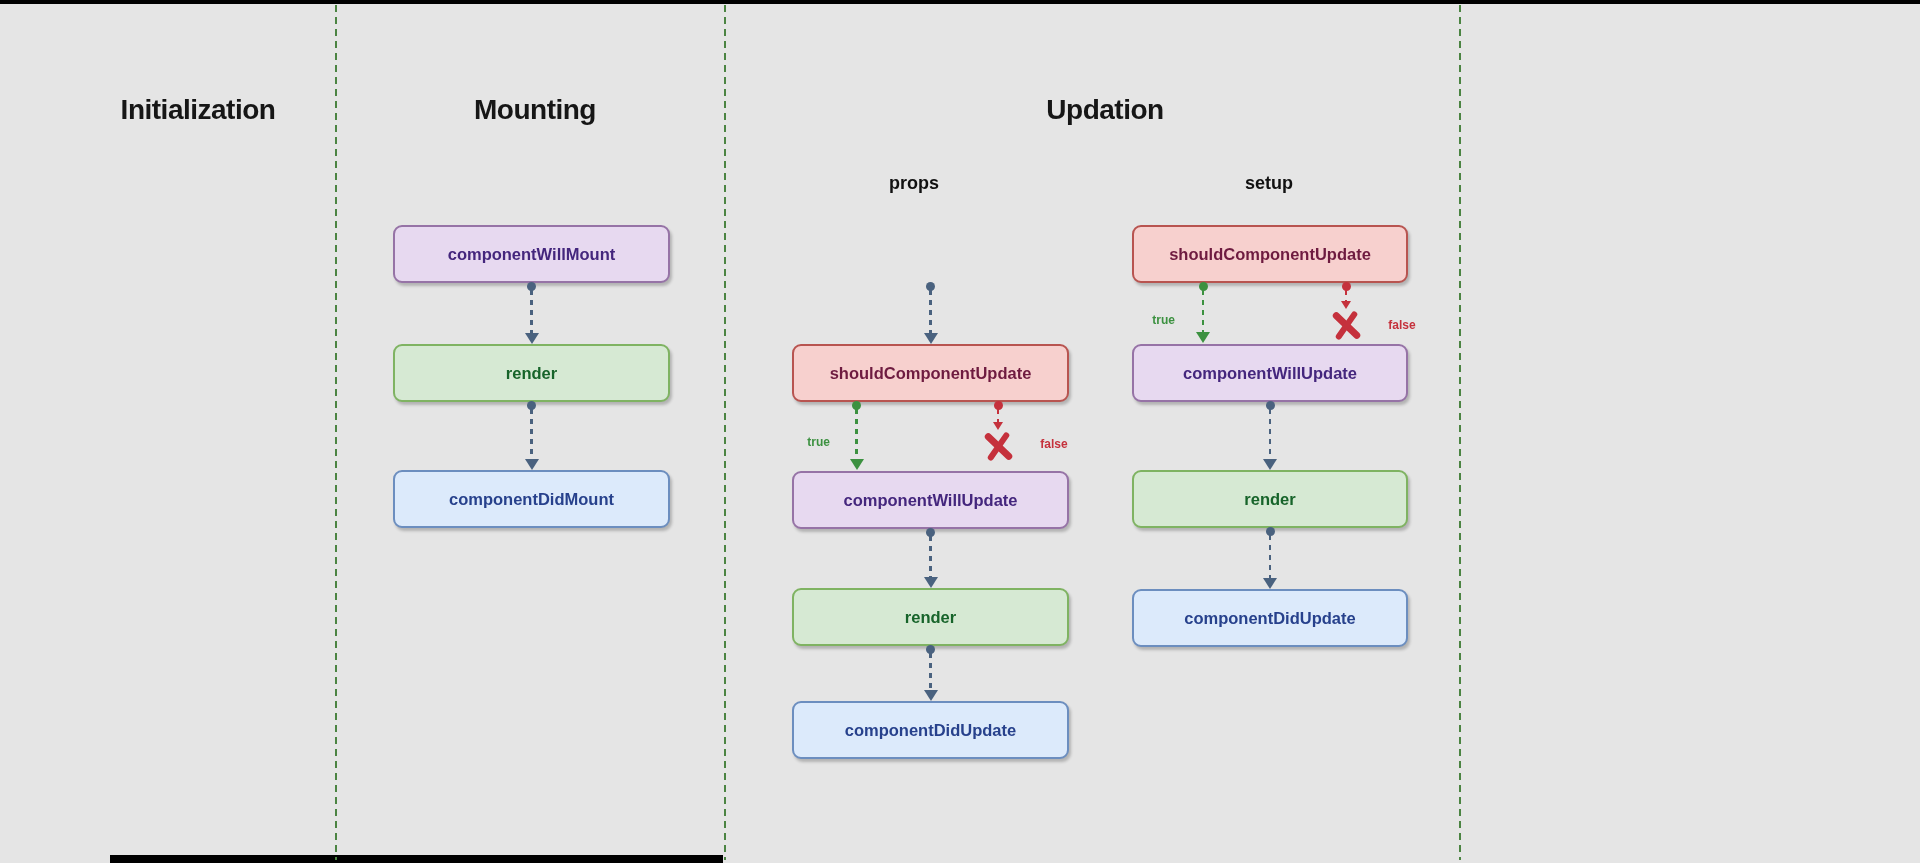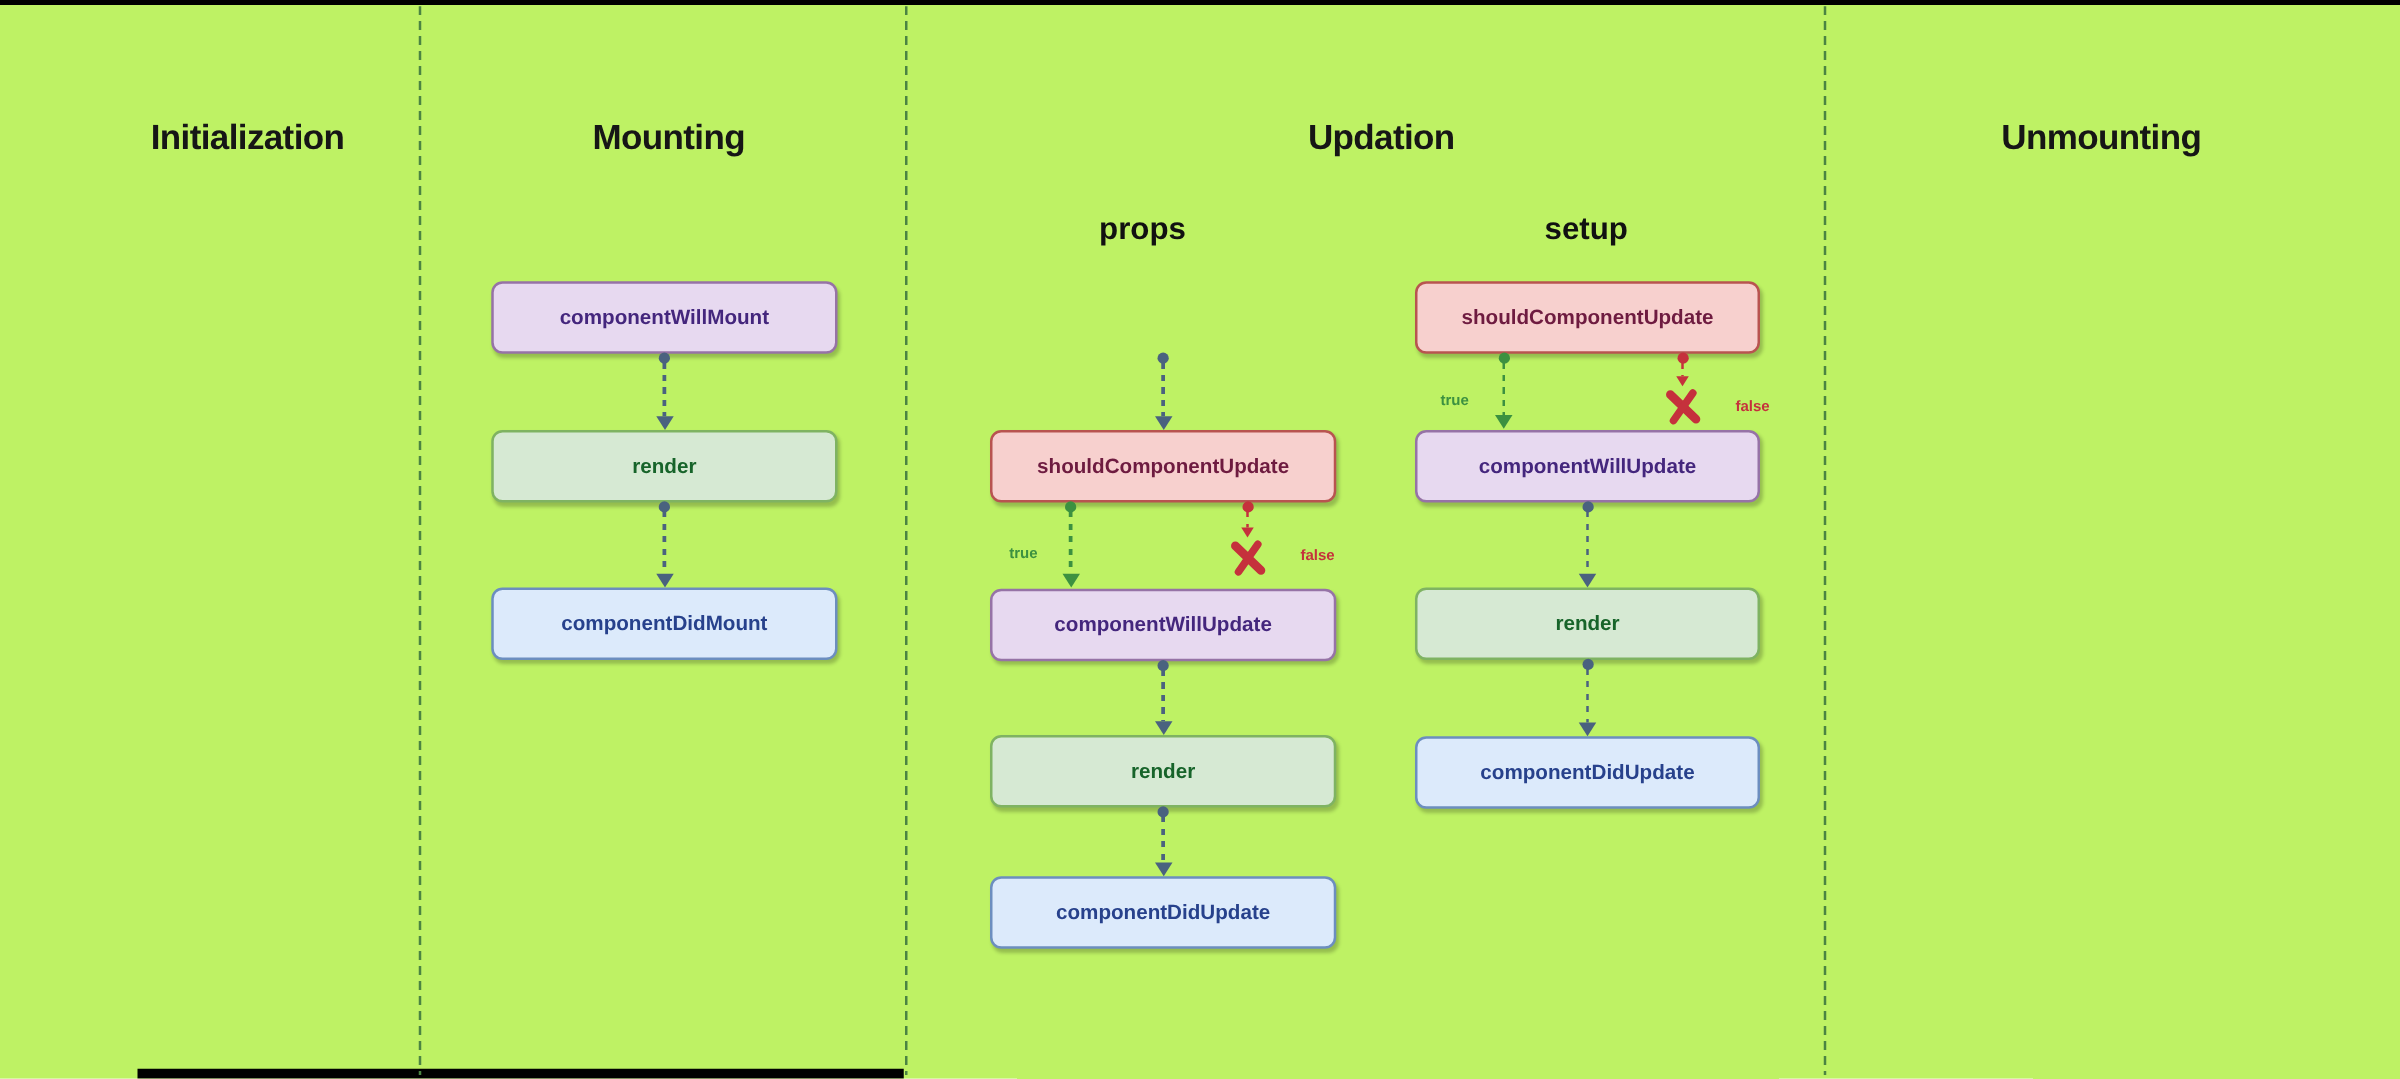--- a/index.html
+++ b/index.html
@@ -1,31 +1,31 @@
 <!DOCTYPE html>
 <html style="--connector: #4a627f; --branch-true: #3c9140; --branch-false: #c5313c; --divider: #4b8442; --bar: #000000;"><head>
 <meta charset="utf-8">
 <style>
   html,body{margin:0;padding:0;background:#ffffff;}
   #canvas{
-    position:relative;width:1920px;height:863px;background:#bef264;overflow:hidden;
+    position:relative;width:1920px;height:863px;background:#e5e5e5;overflow:hidden;
     font-family:"Liberation Sans","DejaVu Sans",sans-serif;
   }
   .edge-bar{position:absolute;background:var(--bar,#000);}
   .divider{
     position:absolute;top:5px;height:855px;width:2px;
     background:repeating-linear-gradient(to bottom,var(--divider,#4b8442) 0 7px,transparent 7px 12px);
   }
   .sec-title{
     position:absolute;width:320px;top:90px;height:40px;line-height:40px;
     text-align:center;font-size:28px;font-weight:700;letter-spacing:-0.5px;color:#161616;
   }
   .sub-header{
     position:absolute;width:220px;top:168px;height:30px;line-height:30px;
-    text-align:center;font-size:25px;font-weight:700;color:#111111;
+    text-align:center;font-size:18px;font-weight:700;color:#111111;
   }
   .node{
     position:absolute;height:58px;box-sizing:border-box;border:2px solid #999;border-radius:9px;
     display:flex;align-items:center;justify-content:center;text-align:center;
     font-size:16.5px;font-weight:600;
     box-shadow:2px 3px 3px rgba(0,0,0,0.22);
   }
   .dot{position:absolute;width:9px;height:9px;border-radius:50%;background:var(--connector,#4a627f);}
   .dot.green{background:var(--branch-true,#3c9140);}
   .dot.red{background:var(--branch-false,#c5313c);}
@@ -60,21 +60,20 @@
   <div class="edge-bar" style="left:0;top:0;width:1920px;height:4px;"></div>
   <div class="edge-bar" style="left:110px;top:855px;width:613px;height:8px;"></div>
 
   <div class="divider" style="left:335px;"></div>
   <div class="divider" style="left:724px;"></div>
   <div class="divider" style="left:1459px;"></div>
 
   <div class="sec-title" style="left:38px;">Initialization</div>
   <div class="sec-title" style="left:375px;">Mounting</div>
   <div class="sec-title" style="left:945px;">Updation</div>
-  <div class="sec-title" style="left:1521px;">Unmounting</div>
 
   <div class="sub-header" style="left:804px;">props</div>
   <div class="sub-header" style="left:1159px;">setup</div>
 
 
   <div class="node" style="left: 393px; top: 225px; width: 277px; background: rgb(231, 217, 240); border-color: rgb(150, 115, 166); color: rgb(68, 38, 125); text-align: right;">
     <span>componentWillMount</span>
   </div>
   <div class="dot" style="left:527px;top:282px;"></div>
   <div class="dline" style="left:530.25px;top:290px;height:43px;"></div>

